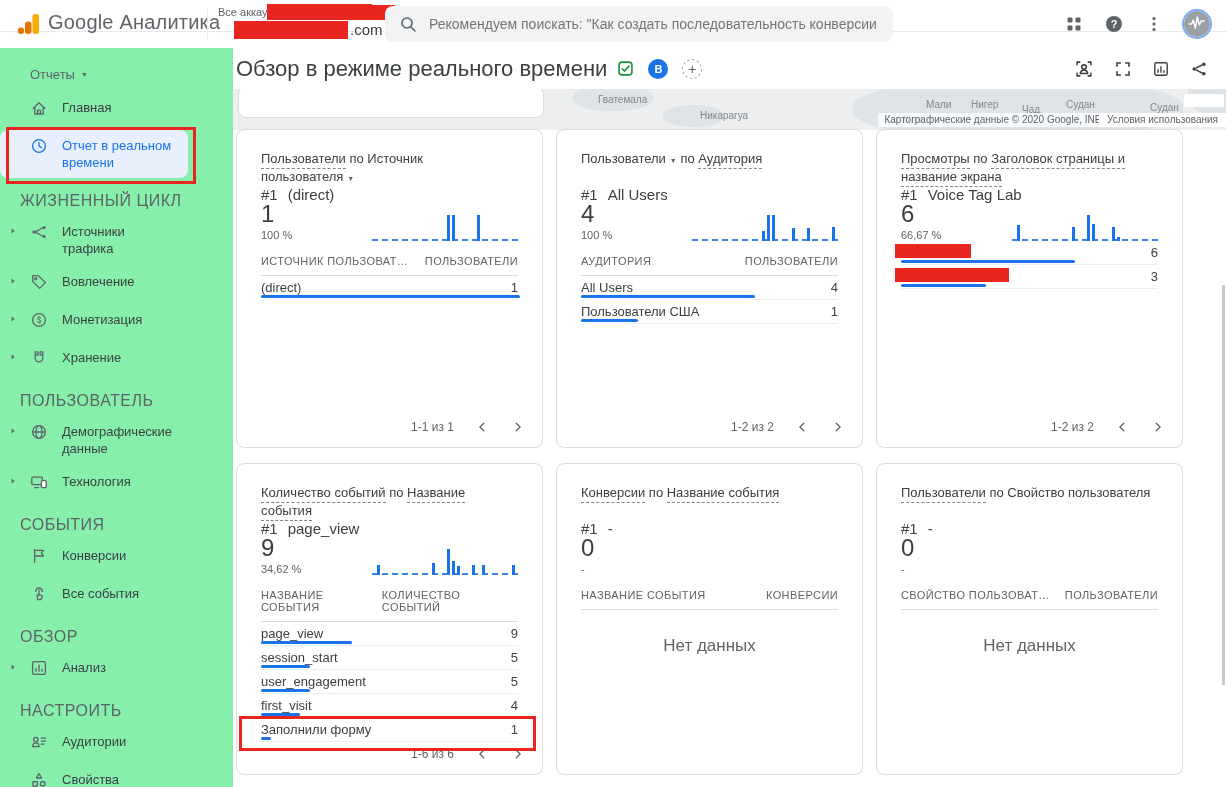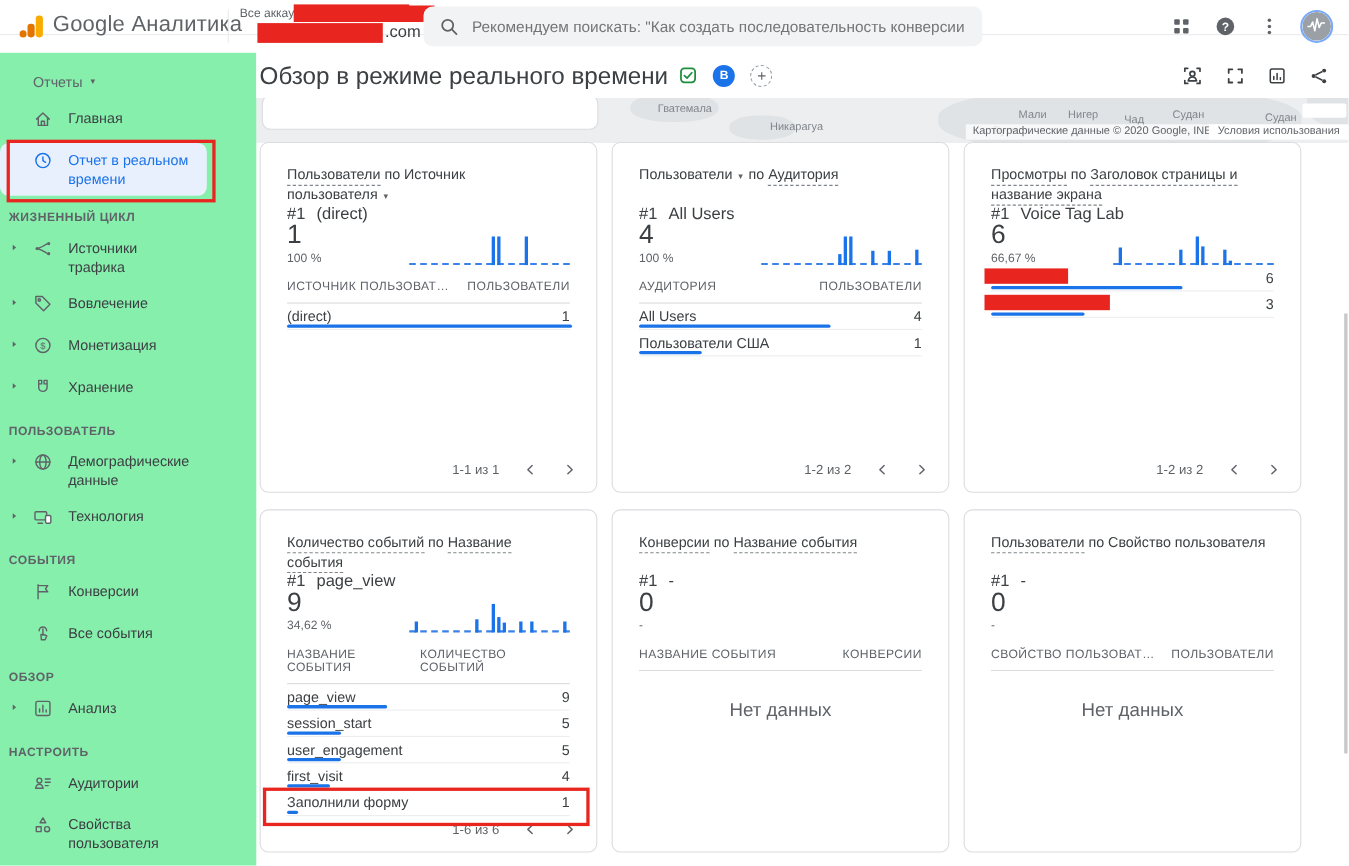--- a/index.html
+++ b/index.html
@@ -32,21 +32,21 @@
   
   .sidebar { position:absolute; left:0; top:48px; width:233px; bottom:0; background:#86efac; z-index:20; }
   .reports-select { margin:19px 0 10px 30px; font-size:13px; color:#5f6368; display:flex; align-items:center; gap:6px; cursor:pointer; width:70px; }
   .nav-item { display:flex; align-items:flex-start; width:188px; margin:0 0 2px 0; padding:7px 6px 7px 8px;
     border-radius:8px; font-size:13px; line-height:17px; color:#3c4043; cursor:pointer; }
   .nav-item.selected { background:#e8f0fe; color:#1a73e8; }
   .nav-arrow { width:22px; flex:none; display:flex; justify-content:flex-start; padding-top:3px; color:#5f6368; }
   .nav-icn { width:20px; flex:none; margin-top:0; color:#5f6368; }
   .nav-item.selected .nav-icn { color:#1a73e8; }
   .nav-label { margin-left:12px; width:112px; overflow-wrap:anywhere; }
-  .nav-section { margin:14px 0 6px 8px; font-size:11px; color:#5f6368; font-weight:bold; letter-spacing:.5px; }
+  .nav-section { margin:14px 0 6px 20px; font-size:16px; color:#5f6368; font-weight:normal; letter-spacing:.5px; }
 
   
   .titlebar { position:absolute; left:233px; top:48px; right:0; height:41px; background:#fff; z-index:20;
     display:flex; align-items:center; }
   .page-title { font-size:22px; color:#3c4043; margin-left:3px; }
   .title-icons { display:flex; align-items:center; gap:14px; margin-left:10px; }
   .badge-b { width:20px; height:20px; border-radius:50%; background:#1a73e8; color:#fff; font-size:11px;
     font-weight:bold; display:flex; align-items:center; justify-content:center; }
   .badge-add { width:20px; height:20px; border-radius:50%; border:1px dashed #9aa0a6; color:#5f6368;
     font-size:14px; display:flex; align-items:center; justify-content:center; }

